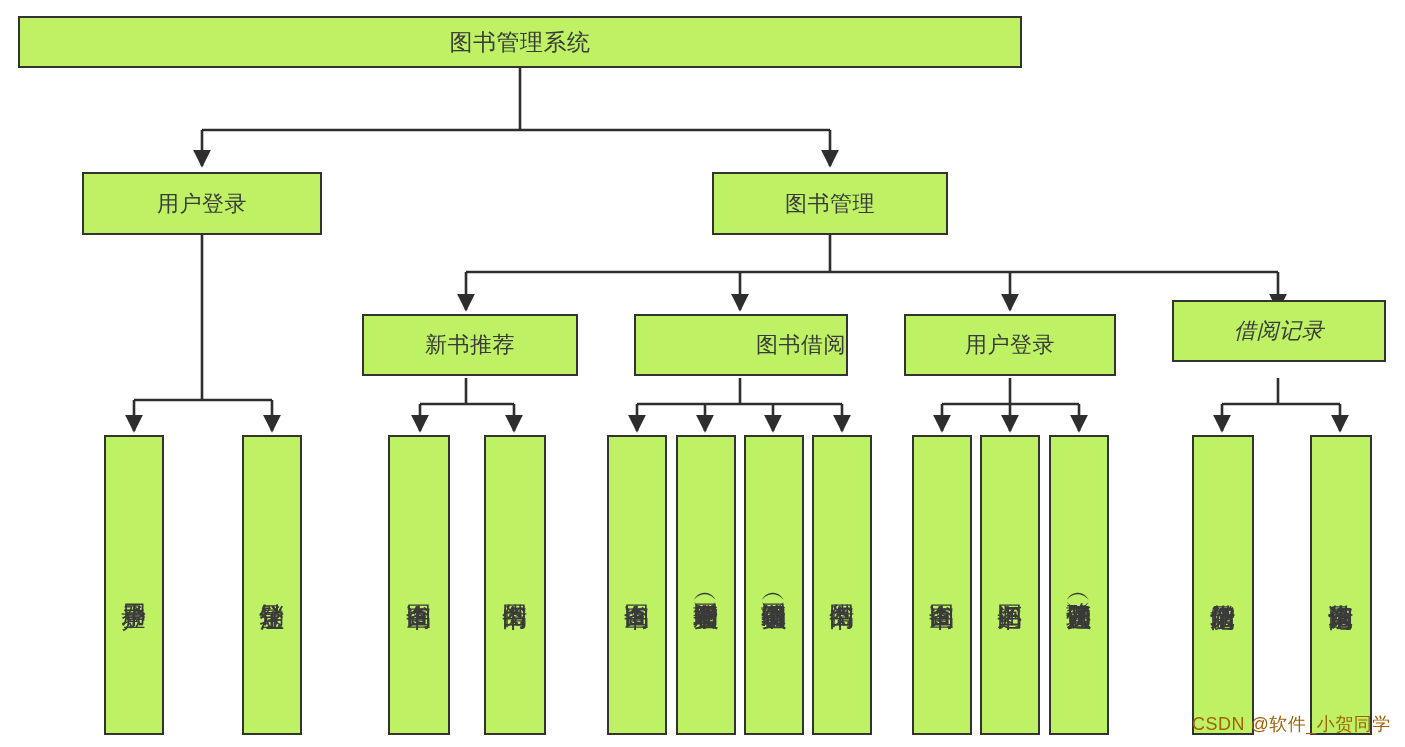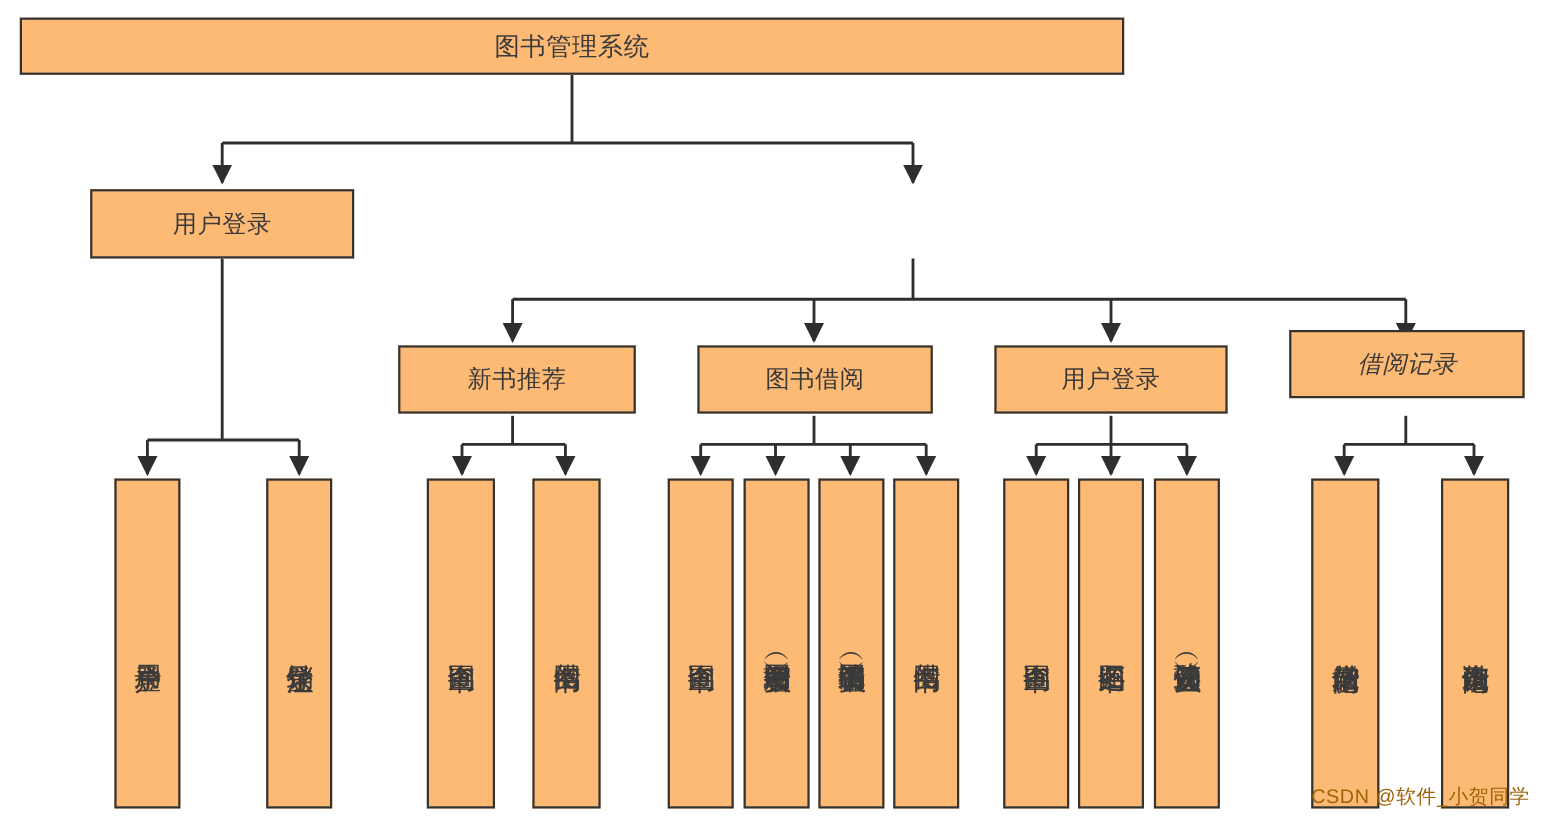--- a/index.html
+++ b/index.html
@@ -5,21 +5,21 @@
   html,body{margin:0;padding:0;}
   body{
     width:1405px;height:747px;background:#ffffff;
     font-family:"Liberation Sans","DejaVu Sans",sans-serif;
     overflow:hidden;position:relative;
   }
   #diagram{position:absolute;left:0;top:0;width:1405px;height:747px;}
   svg.links{position:absolute;left:0;top:0;width:1405px;height:747px;pointer-events:none;}
   .node{
     position:absolute;box-sizing:border-box;
-    background:#fdba74;border:2.5px solid #333333;
+    background:#bef264;border:2.5px solid #333333;
     display:flex;align-items:center;justify-content:center;
     color:#3a3a3a;
   }
   .node .label{
     display:block;text-align:center;line-height:1.08;
     letter-spacing:0.5px;
   }
   
   .node.h .label{font-size:22px;white-space:nowrap;}
   .node.root .label{font-size:23px;}
@@ -91,25 +91,28 @@
     </g>
   </svg>
 
   <div class="node h root" style="left:18px;top:16px;width:1004px;height:52px;">
     <span class="label">图书管理系统</span>
   </div>
 
   <div class="node h" style="left:82px;top:172px;width:240px;height:63px;">
     <span class="label">用户登录</span>
   </div>
+  <div class="node h" style="left:712px;top:172px;width:236px;height:63px;">
+    <span class="label">图书管理</span>
+  </div>
 
   <div class="node h" style="left:362px;top:314px;width:216px;height:62px;">
     <span class="label">新书推荐</span>
   </div>
-  <div class="node h" style="left:634px;top:314px;width:214px;height:62px;">
+  <div class="node h" style="left:634px;top:314px;width:214px;height:62px;justify-content:flex-end;">
     <span class="label">图书借阅</span>
   </div>
   <div class="node h" style="left:904px;top:314px;width:212px;height:62px;">
     <span class="label">用户登录</span>
   </div>
   <div class="node h" style="left:1172px;top:300px;width:214px;height:62px;font-style:italic;">
     <span class="label">借阅记录</span>
   </div>
 
   <div class="node v" style="left:104px;top:435px;width:60px;height:300px;">

